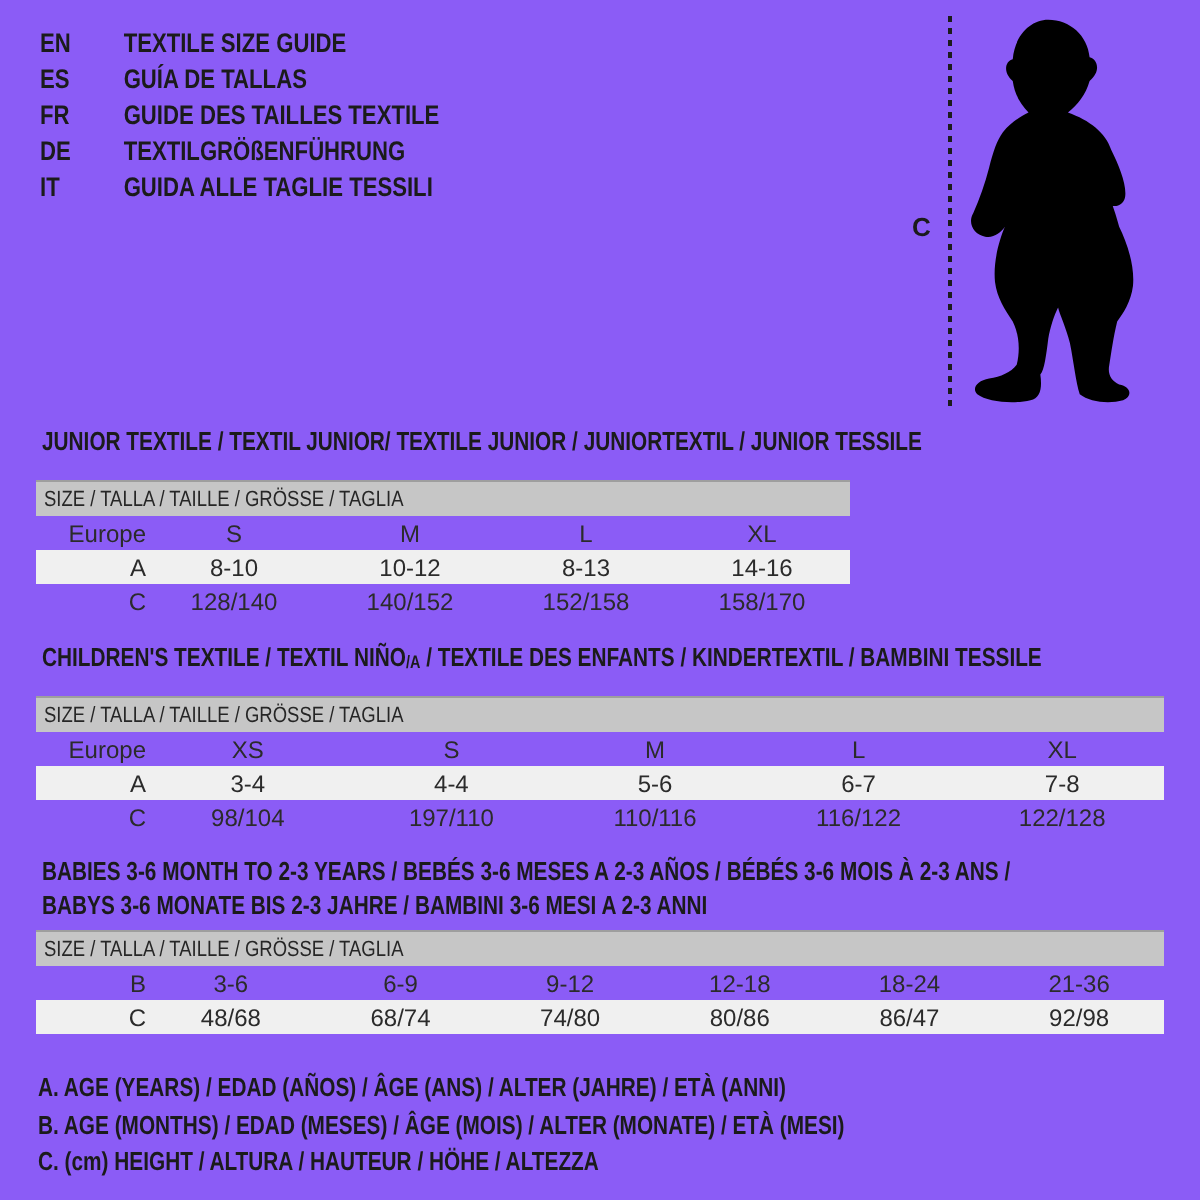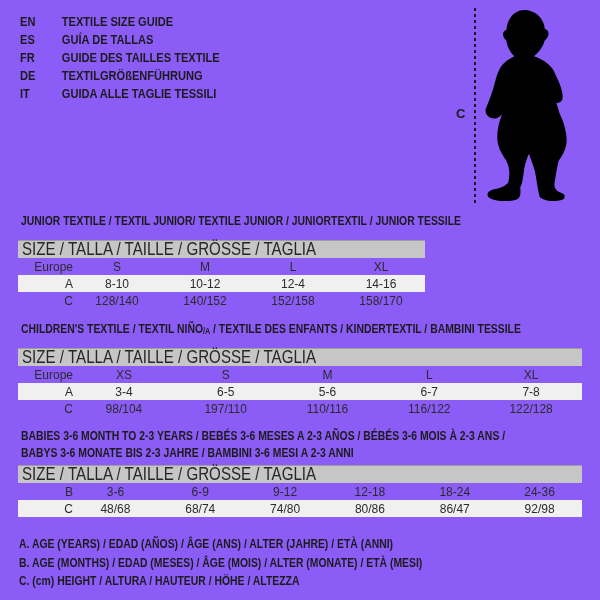--- a/index.html
+++ b/index.html
@@ -30,21 +30,21 @@
   .t2-title{left:21px;top:320px;}
   .t3-title{left:21px;top:427px;}
   .subsize{font-size:9px;vertical-align:-1px;}
 
   
   .tbl{position:absolute;font-size:12px;color:#2b2b2b;}
   .t1{left:18px;top:240px;width:407px;}
   .t2{left:18px;top:348px;width:564px;}
   .t3{left:18px;top:465px;width:564px;}
   .size-bar{height:18px;background:#c6c6c6;border-top:1px solid #9e9e9e;box-sizing:border-box;
-            display:flex;align-items:center;padding-left:4px;color:#262626;font-size:18px;}
+            display:flex;align-items:center;padding-left:4px;color:#262626;font-size:11px;}
   .trow{display:flex;height:17px;align-items:center;}
   .trow.alt{background:#f0f0f0;}
   .tlabel{width:55px;padding-left:4px;box-sizing:border-box;text-align:right;}
   .tcell{flex:1;text-align:center;}
 
   
   .notes{position:absolute;left:19px;top:535px;font-weight:bold;font-size:13px;line-height:18.5px;
          transform:scaleX(0.80);transform-origin:0 0;white-space:nowrap;}
 </style>
 </head>
@@ -101,21 +101,21 @@
       <span class="tlabel">Europe</span>
       <span class="tcell">S</span>
       <span class="tcell">M</span>
       <span class="tcell">L</span>
       <span class="tcell">XL</span>
     </div>
     <div class="trow alt">
       <span class="tlabel">A</span>
       <span class="tcell">8-10</span>
       <span class="tcell">10-12</span>
-      <span class="tcell">12-4</span>
+      <span class="tcell">8-13</span>
       <span class="tcell">14-16</span>
     </div>
     <div class="trow">
       <span class="tlabel">C</span>
       <span class="tcell">128/140</span>
       <span class="tcell">140/152</span>
       <span class="tcell">152/158</span>
       <span class="tcell">158/170</span>
     </div>
   </div>
@@ -131,21 +131,21 @@
       <span class="tlabel">Europe</span>
       <span class="tcell">XS</span>
       <span class="tcell">S</span>
       <span class="tcell">M</span>
       <span class="tcell">L</span>
       <span class="tcell">XL</span>
     </div>
     <div class="trow alt">
       <span class="tlabel">A</span>
       <span class="tcell">3-4</span>
-      <span class="tcell">6-5</span>
+      <span class="tcell">4-4</span>
       <span class="tcell">5-6</span>
       <span class="tcell">6-7</span>
       <span class="tcell">7-8</span>
     </div>
     <div class="trow">
       <span class="tlabel">C</span>
       <span class="tcell">98/104</span>
       <span class="tcell">197/110</span>
       <span class="tcell">110/116</span>
       <span class="tcell">116/122</span>
@@ -161,21 +161,21 @@
     <div class="size-bar">
       <span class="cx">SIZE / TALLA / TAILLE / GRÖSSE / TAGLIA</span>
     </div>
     <div class="trow">
       <span class="tlabel">B</span>
       <span class="tcell">3-6</span>
       <span class="tcell">6-9</span>
       <span class="tcell">9-12</span>
       <span class="tcell">12-18</span>
       <span class="tcell">18-24</span>
-      <span class="tcell">24-36</span>
+      <span class="tcell">21-36</span>
     </div>
     <div class="trow alt">
       <span class="tlabel">C</span>
       <span class="tcell">48/68</span>
       <span class="tcell">68/74</span>
       <span class="tcell">74/80</span>
       <span class="tcell">80/86</span>
       <span class="tcell">86/47</span>
       <span class="tcell">92/98</span>
     </div>

